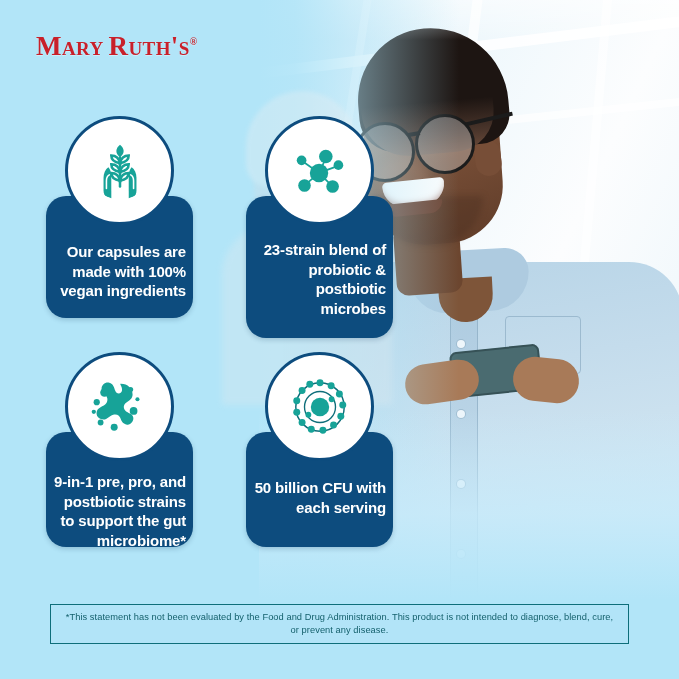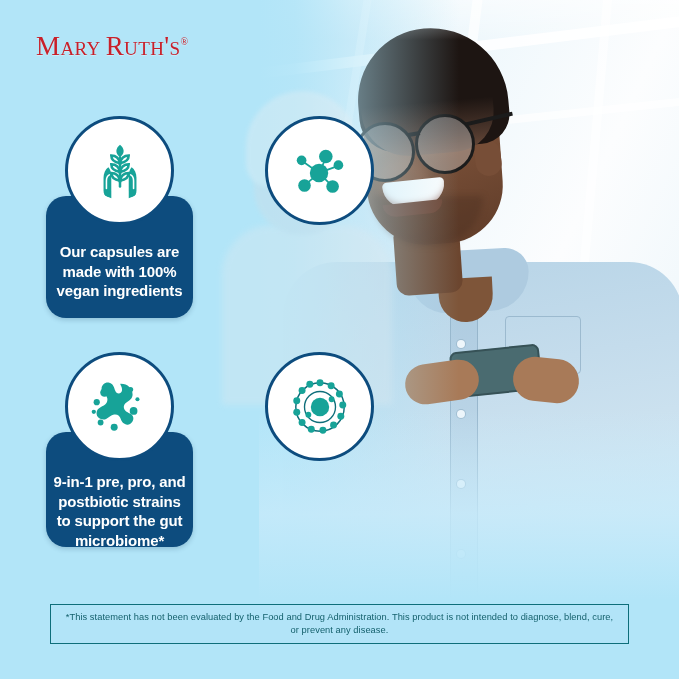--- a/index.html
+++ b/index.html
@@ -64,42 +64,42 @@
   .ghost{position:absolute;left:210px;top:55px;width:190px;height:330px;opacity:.38;}
   .ghost-hair{position:absolute;left:36px;top:36px;width:112px;height:96px;background:#e6eef2;border-radius:58px 58px 24px 24px;filter:blur(2px);}
   .ghost-face{position:absolute;left:44px;top:70px;width:96px;height:110px;background:#cfdde6;border-radius:46px;filter:blur(2px);}
   .ghost-body{position:absolute;left:12px;top:170px;width:170px;height:180px;background:#dbe8ef;border-radius:50px 50px 0 0;filter:blur(3px);}
 
   
   .logo{
     position:absolute;left:36px;top:31px;
     color:#c8202a;
     font-family:"Liberation Serif", serif;
-    font-weight:normal;font-size:27px;letter-spacing:.4px;
+    font-weight:bold;font-size:27px;letter-spacing:.4px;
     font-variant:small-caps;
     white-space:nowrap;
     text-shadow:0 1px 0 rgba(255,255,255,.35);
   }
   .logo .reg{font-size:10px;vertical-align:super;font-variant:normal;}
   .logo .gap{display:inline-block;width:5px;}
 
   
   .card{
     position:absolute;
     background:#0d4c7e;
     border-radius:20px;
     box-shadow:0 2px 5px rgba(20,60,95,.22);
   }
   .card .card-text{
     position:absolute;left:0;right:0;
     color:#ffffff;
     font-weight:bold;
     font-size:15px;
     line-height:19.5px;
-    text-align:center;
+    text-align:right;
     padding:0 7px;
     letter-spacing:-.15px;
   }
   .bubble{
     position:absolute;
     background:#ffffff;
     border:3px solid #0d4c7e;
     border-radius:50%;
     box-sizing:border-box;
     display:flex;align-items:center;justify-content:center;
@@ -217,20 +217,23 @@
           <path d="M32 42 c6 -1 9 -4 9 -8 c-5 0 -8 3 -9 8z"></path>
         </g>
         <path d="M20 28 c-3 2 -5 6 -5 11 v13 c0 3 1 5 3 6 l5 2 v-22 c0 -4 -1 -8 -3 -10z" fill="#17a398"></path>
         <path d="M44 28 c3 2 5 6 5 11 v13 c0 3 -1 5 -3 6 l-5 2 v-22 c0 -4 1 -8 3 -10z" fill="#17a398"></path>
         <path d="M21 36 c-2 1 -3 3 -3 6 v8" stroke="#ffffff" stroke-width="1.6" fill="none" stroke-linecap="round"></path>
         <path d="M43 36 c2 1 3 3 3 6 v8" stroke="#ffffff" stroke-width="1.6" fill="none" stroke-linecap="round"></path>
       </svg>
     </span>
   </div>
 
+  <div class="card card-2">
+    <div class="card-text t-2">23-strain blend of probiotic &amp; postbiotic microbes</div>
+  </div>
   <div class="bubble bub-2">
     <span>
       <svg width="62" height="62" viewBox="0 0 64 64" fill="none">
         <g stroke="#17a398" stroke-width="1.8">
           <line x1="31" y1="34" x2="38" y2="19"></line>
           <line x1="31" y1="34" x2="14" y2="22"></line>
           <line x1="31" y1="34" x2="50" y2="27"></line>
           <line x1="31" y1="34" x2="17" y2="46"></line>
           <line x1="31" y1="34" x2="44" y2="47"></line>
         </g>
@@ -258,20 +261,23 @@
           <circle cx="13" cy="46" r="3"></circle>
           <circle cx="27" cy="51" r="3.6"></circle>
           <circle cx="44" cy="12" r="2.6"></circle>
           <circle cx="51" cy="22" r="2.1"></circle>
           <circle cx="47" cy="34" r="4"></circle>
         </g>
       </svg>
     </span>
   </div>
 
+  <div class="card card-4">
+    <div class="card-text t-4">50 billion CFU with each serving</div>
+  </div>
   <div class="bubble bub-4">
     <span>
       <svg width="62" height="62" viewBox="0 0 64 64" fill="none">
         <circle cx="32" cy="32" r="25" stroke="#0e6e7a" stroke-width="1.5" fill="none"></circle>
         <circle cx="32" cy="32" r="16" stroke="#0e6e7a" stroke-width="1.4" fill="none"></circle>
         <circle cx="32" cy="32" r="9.5" fill="#17a398"></circle>
         <g fill="#17a398">
           <circle cx="32" cy="7" r="3.6"></circle>
           <circle cx="43.5" cy="10" r="3.6"></circle>
           <circle cx="52" cy="18.5" r="3.6"></circle>

